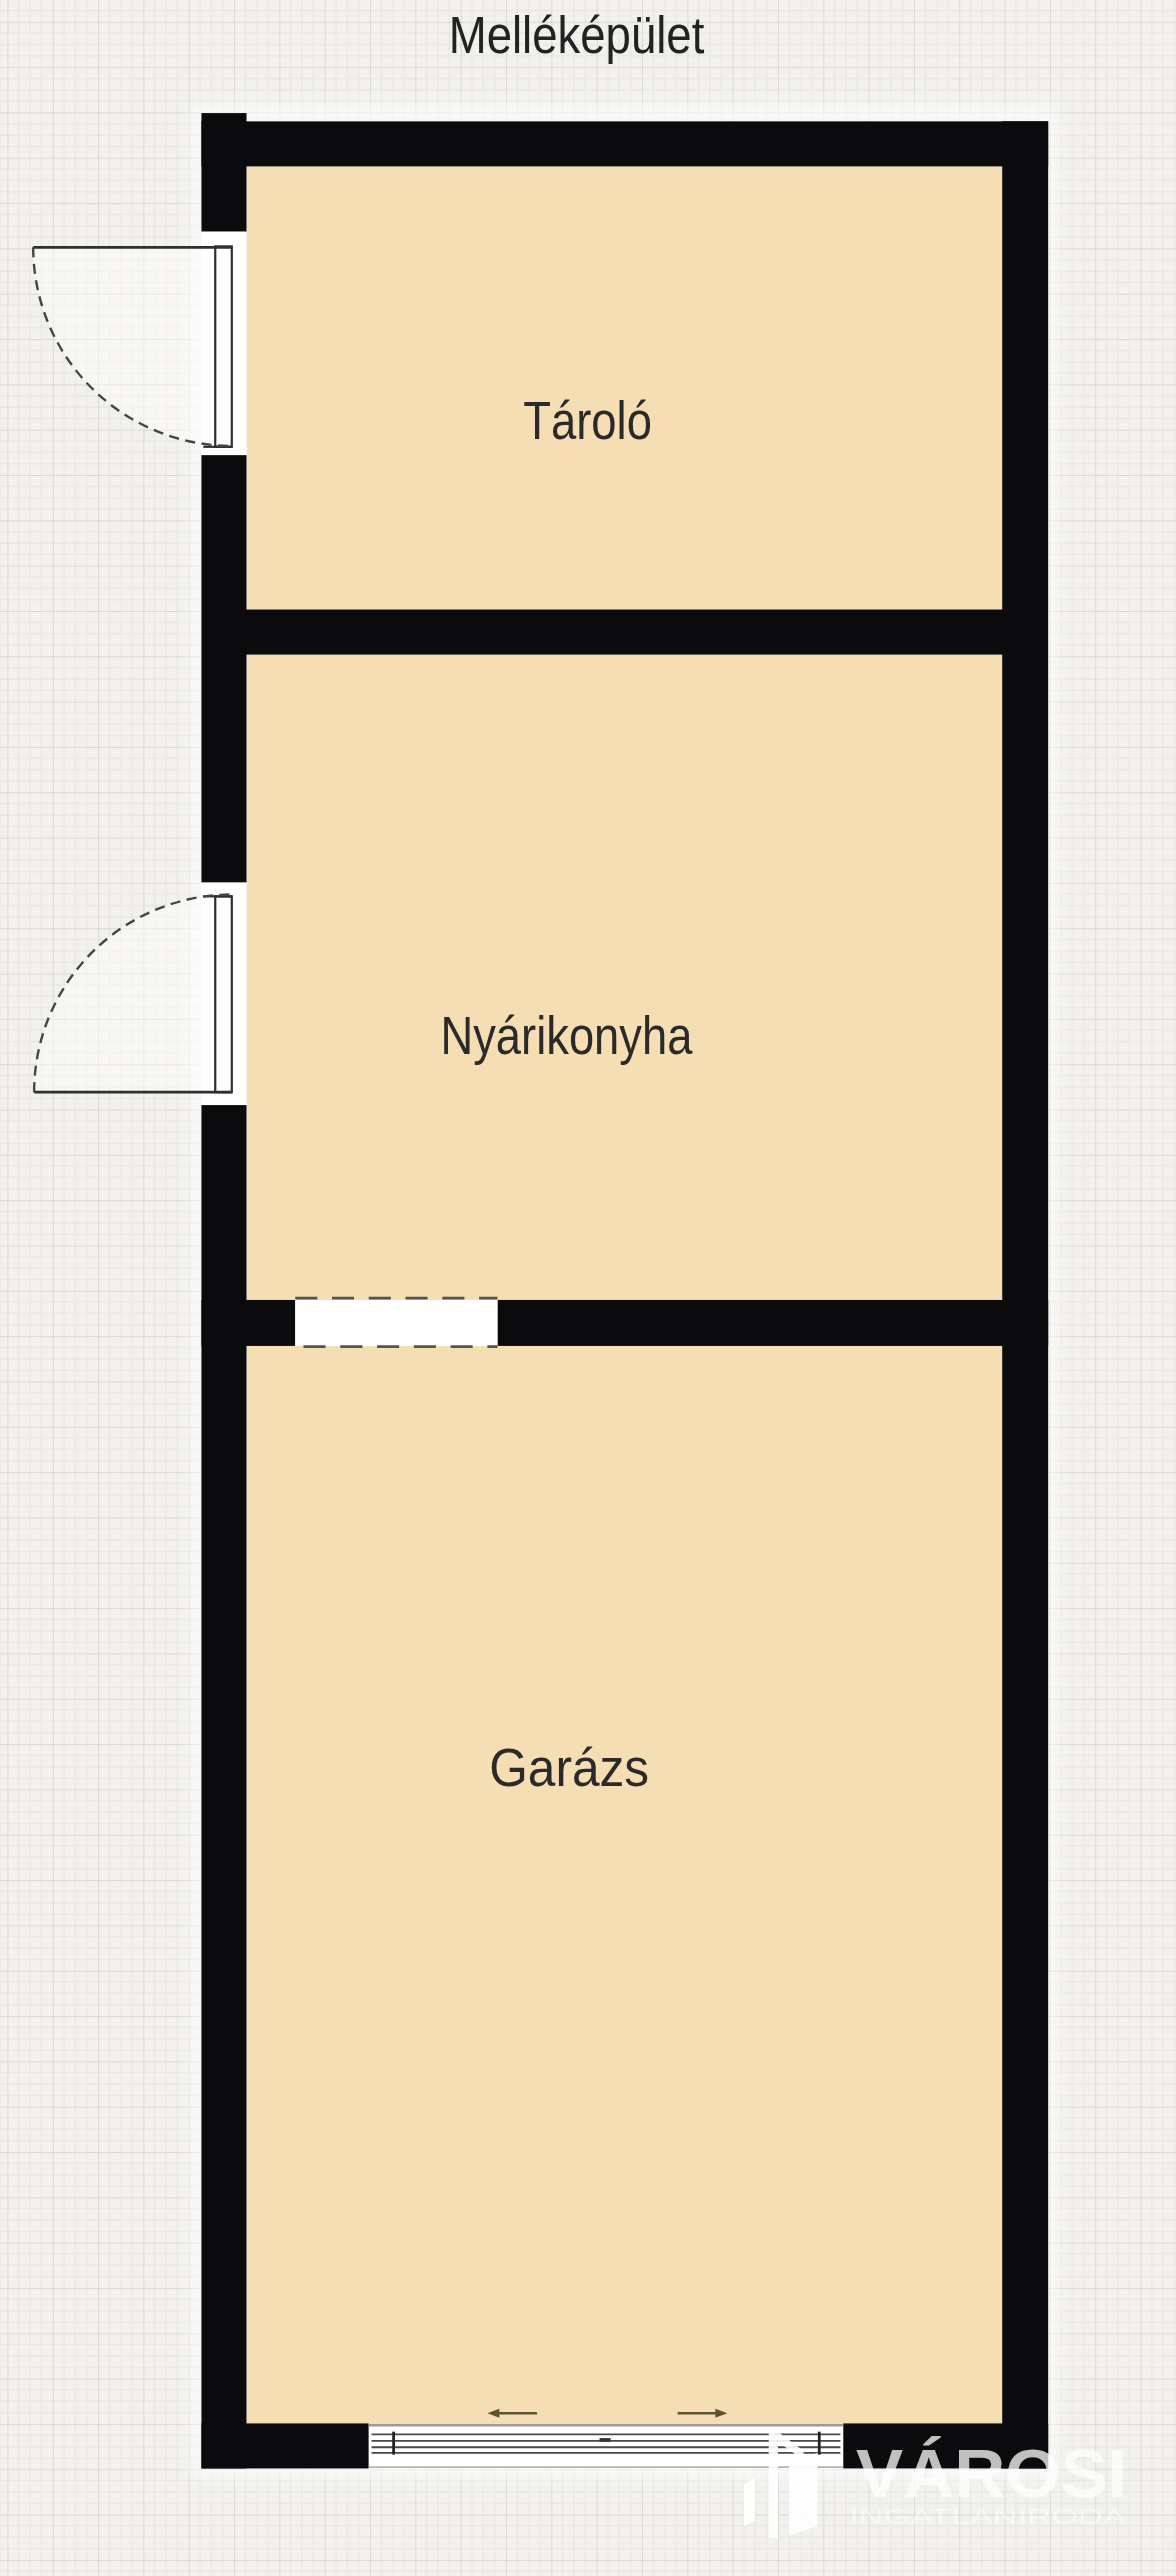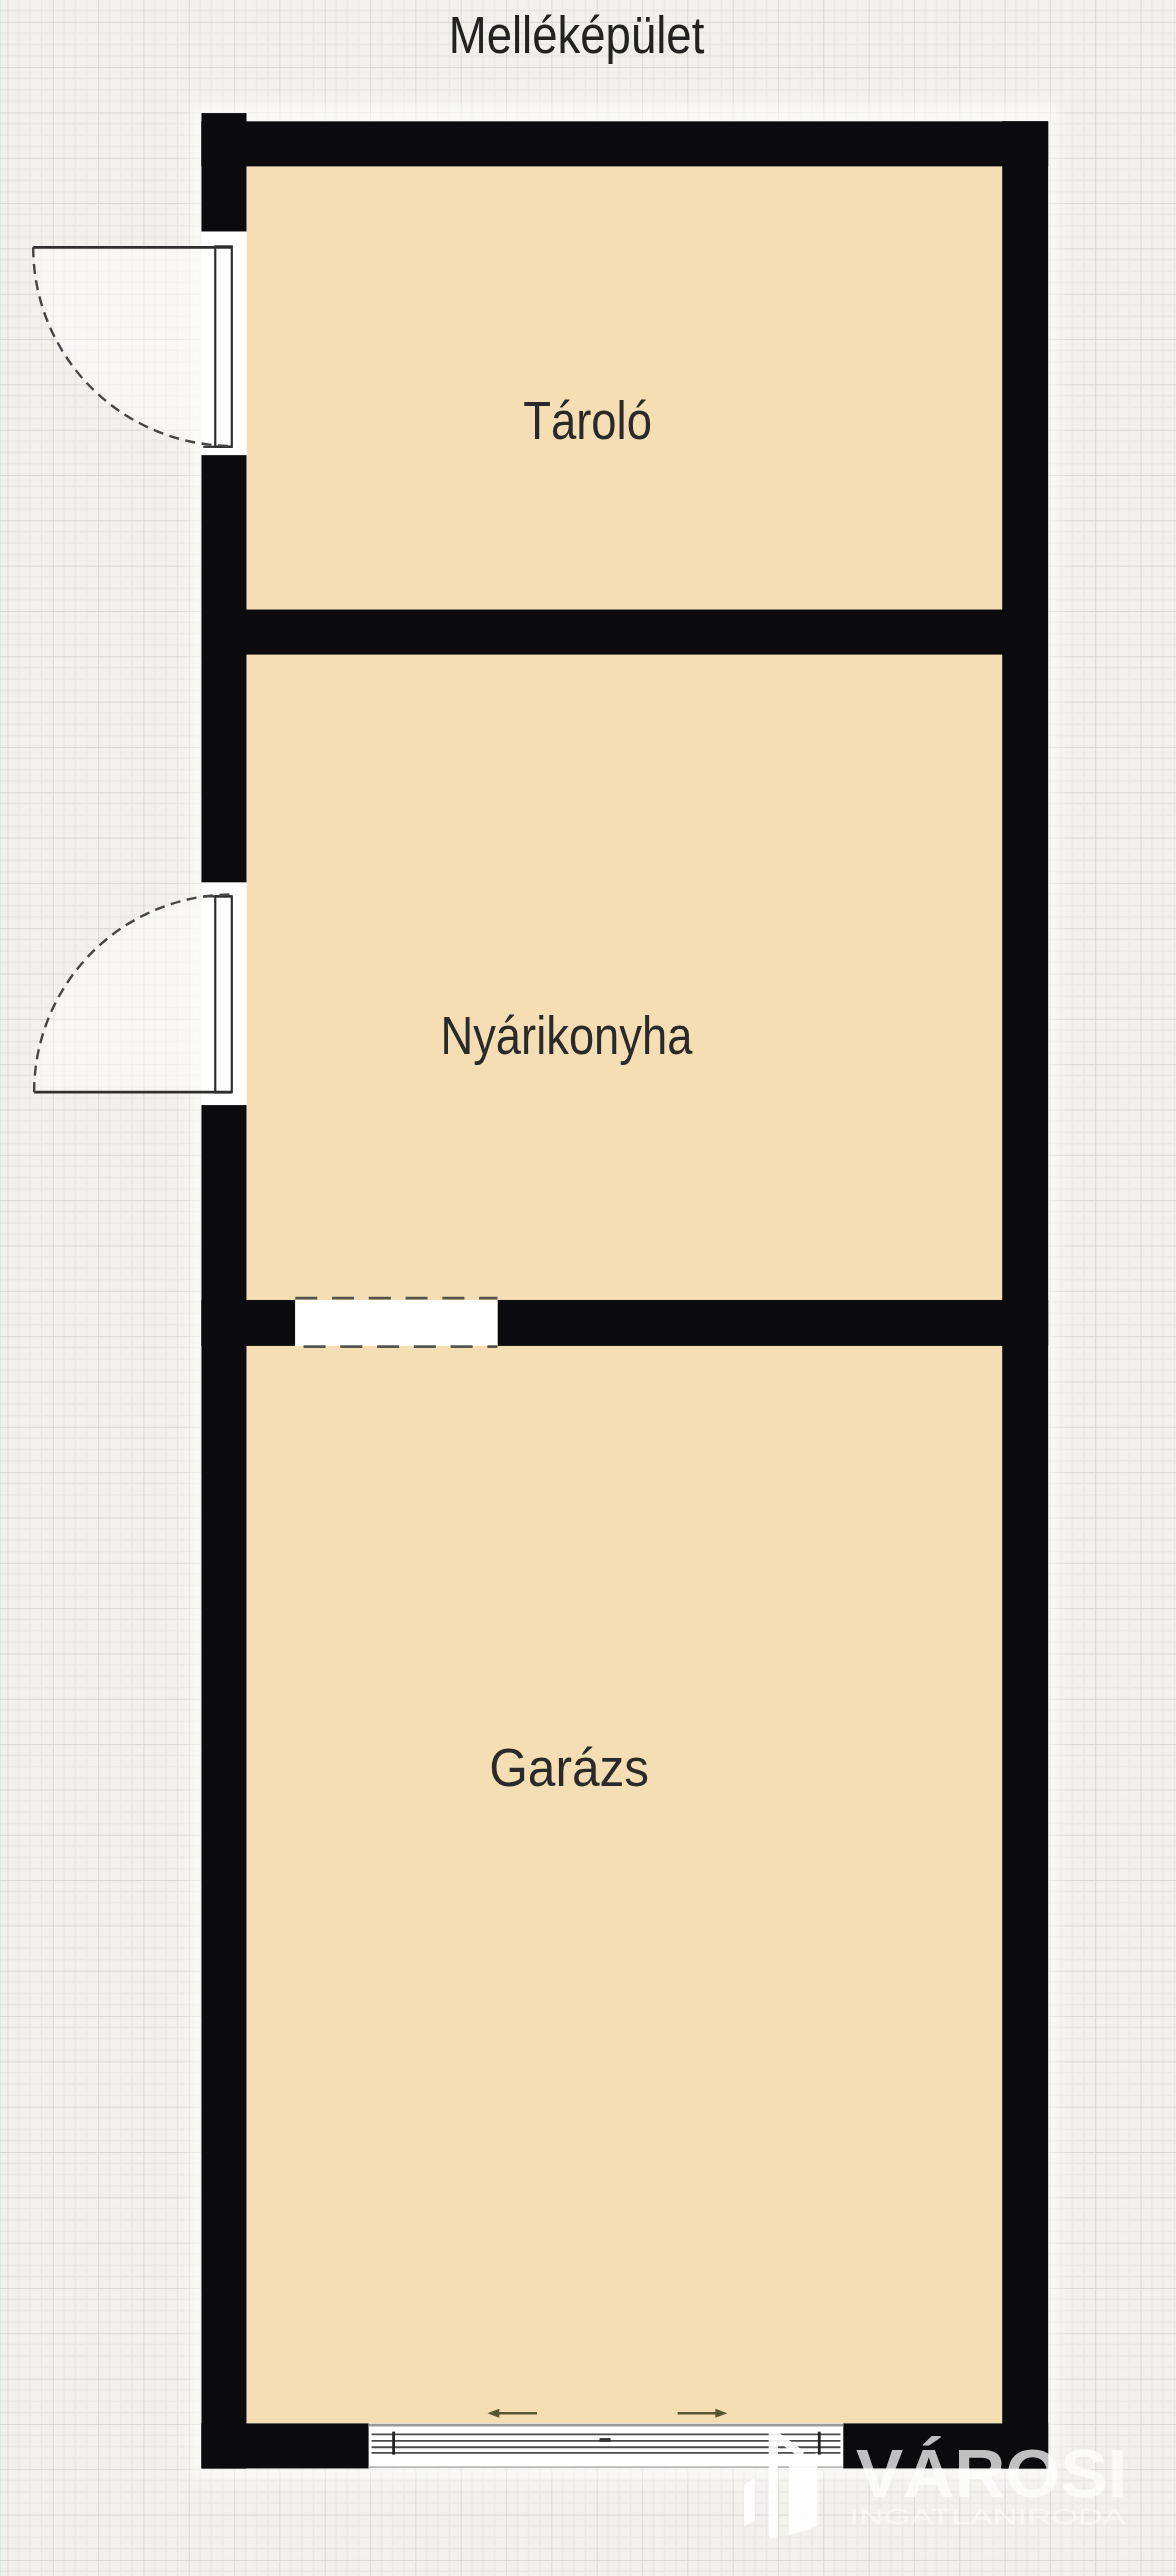--- a/index.html
+++ b/index.html
@@ -1,16 +1,16 @@
 <!DOCTYPE html>
 <html style="font-size:14.7px"><head>
 <meta charset="utf-8">
 <style>
   html,body{margin:0;padding:0;}
-  #page{width:1177px;height:2576px;position:relative;overflow:hidden;background:#14b8a6;
+  #page{width:1177px;height:2576px;position:relative;overflow:hidden;background:#f0abfc;
         font-family:"Liberation Sans", sans-serif;}
   svg{position:absolute;left:0;top:0;}
 </style>
 </head>
 <body>
 <div id="page">
 <svg width="1177" height="2576" viewBox="0 0 1280 2802" xmlns="http://www.w3.org/2000/svg">
   <defs>
     <pattern id="gridminor" width="49.3" height="49.3" patternUnits="userSpaceOnUse" patternTransform="translate(8.0,23.7)">
       <rect width="49.3" height="49.3" fill="#f2f1ed"></rect>

